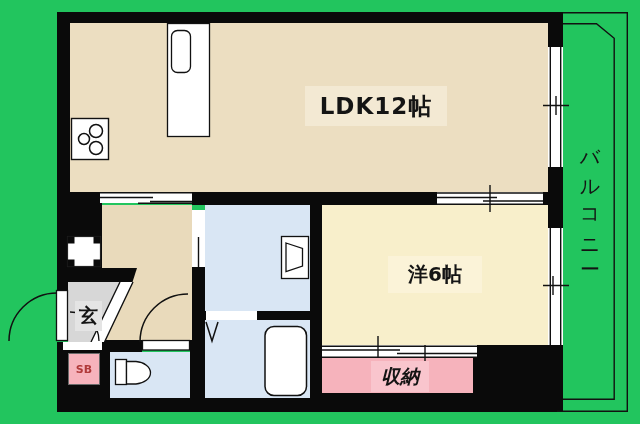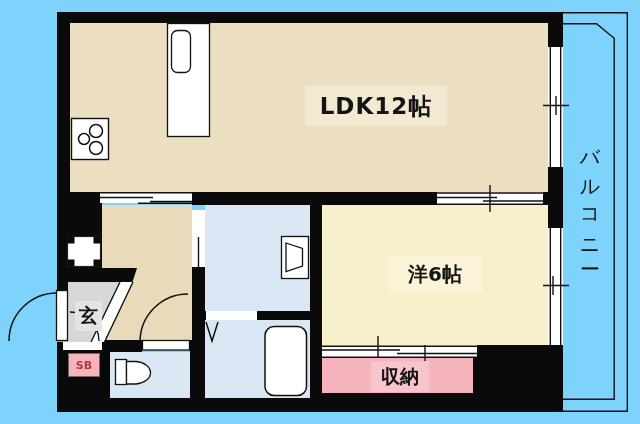--- a/index.html
+++ b/index.html
@@ -1,34 +1,34 @@
 <!DOCTYPE html>
 <html><head>
 <meta charset="utf-8">
 <style>
   html,body{margin:0;padding:0;background:#fff;}
   #canvas{
-    position:relative;width:640px;height:424px;background:#7dd3fc;overflow:hidden;
+    position:relative;width:640px;height:424px;background:#22c55e;overflow:hidden;
     font-family:"DejaVu Sans","Liberation Sans",sans-serif;
   }
   .room{position:absolute;z-index:0;}
   .wall{position:absolute;z-index:1;background:#0a0a0a;}
   #overlay{position:absolute;left:0;top:0;z-index:2;}
   .lbl{position:absolute;z-index:3;color:#141414;display:flex;align-items:center;justify-content:center;white-space:nowrap;}
   .lbl-ldk{left:305px;top:86px;width:142px;height:40px;font-size:23px;font-weight:600;letter-spacing:1px;}
   .lbl-bed{left:388px;top:256px;width:94px;height:37px;font-size:20px;font-weight:600;}
-  .lbl-sto{left:371px;top:361px;width:58px;height:31px;font-size:19px;font-weight:600;}
+  .lbl-sto{left:371px;top:361px;width:58px;height:31px;font-size:19px;font-weight:600;font-style:italic;}
   .lbl-gen{left:75px;top:301px;width:27px;height:30px;font-size:19px;font-weight:600;}
   .lbl-balcony{
     left:575px;top:135px;width:32px;height:180px;
     writing-mode:vertical-rl;text-orientation:upright;
     font-size:20px;font-weight:500;letter-spacing:8px;
     display:flex;align-items:center;justify-content:flex-start;
   }
-  .sb{left:68px;top:353px;width:32px;height:24px;font-size:11px;font-weight:bold;border:1px solid #6a6a6a;box-sizing:border-box;}
+  .sb{left:68px;top:353px;width:32px;height:32px;font-size:11px;font-weight:bold;border:1px solid #6a6a6a;box-sizing:border-box;}
 </style>
 </head>
 <body>
 
 <div id="canvas">
 
   <div class="room" style="left: 70px; top: 23px; width: 478px; height: 169px; background: rgb(236, 222, 193);"></div>
   <div class="room" style="left: 100px; top: 205px; width: 92px; height: 135px; background: rgb(233, 218, 187);"></div>
   <div class="room" style="left: 205px; top: 205px; width: 105px; height: 106px; background: rgb(217, 230, 244);"></div>
   <div class="room" style="left: 205px; top: 320px; width: 105px; height: 78px; background: rgb(217, 230, 244);"></div>

